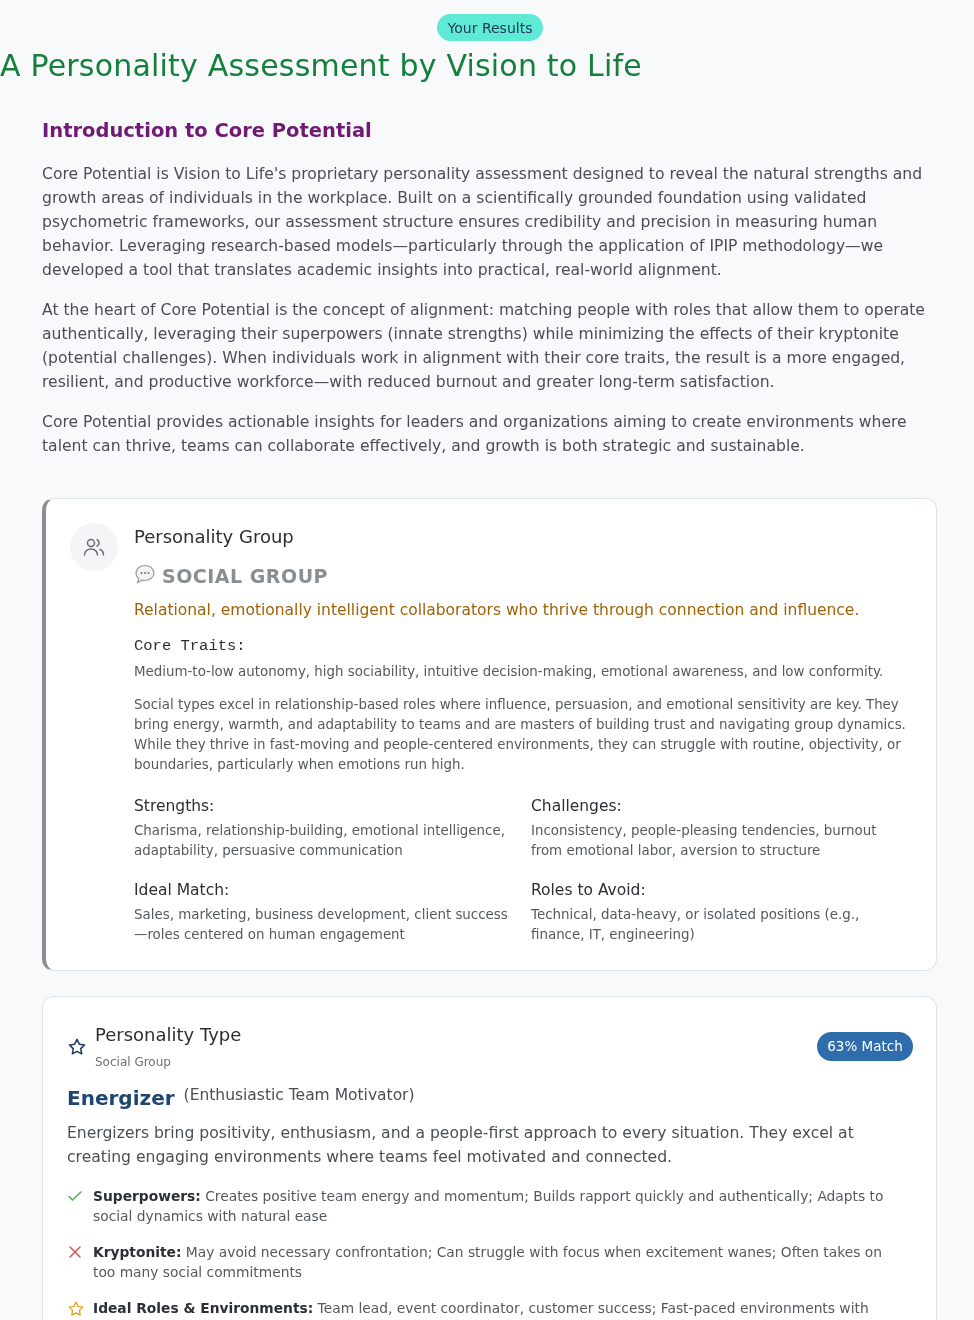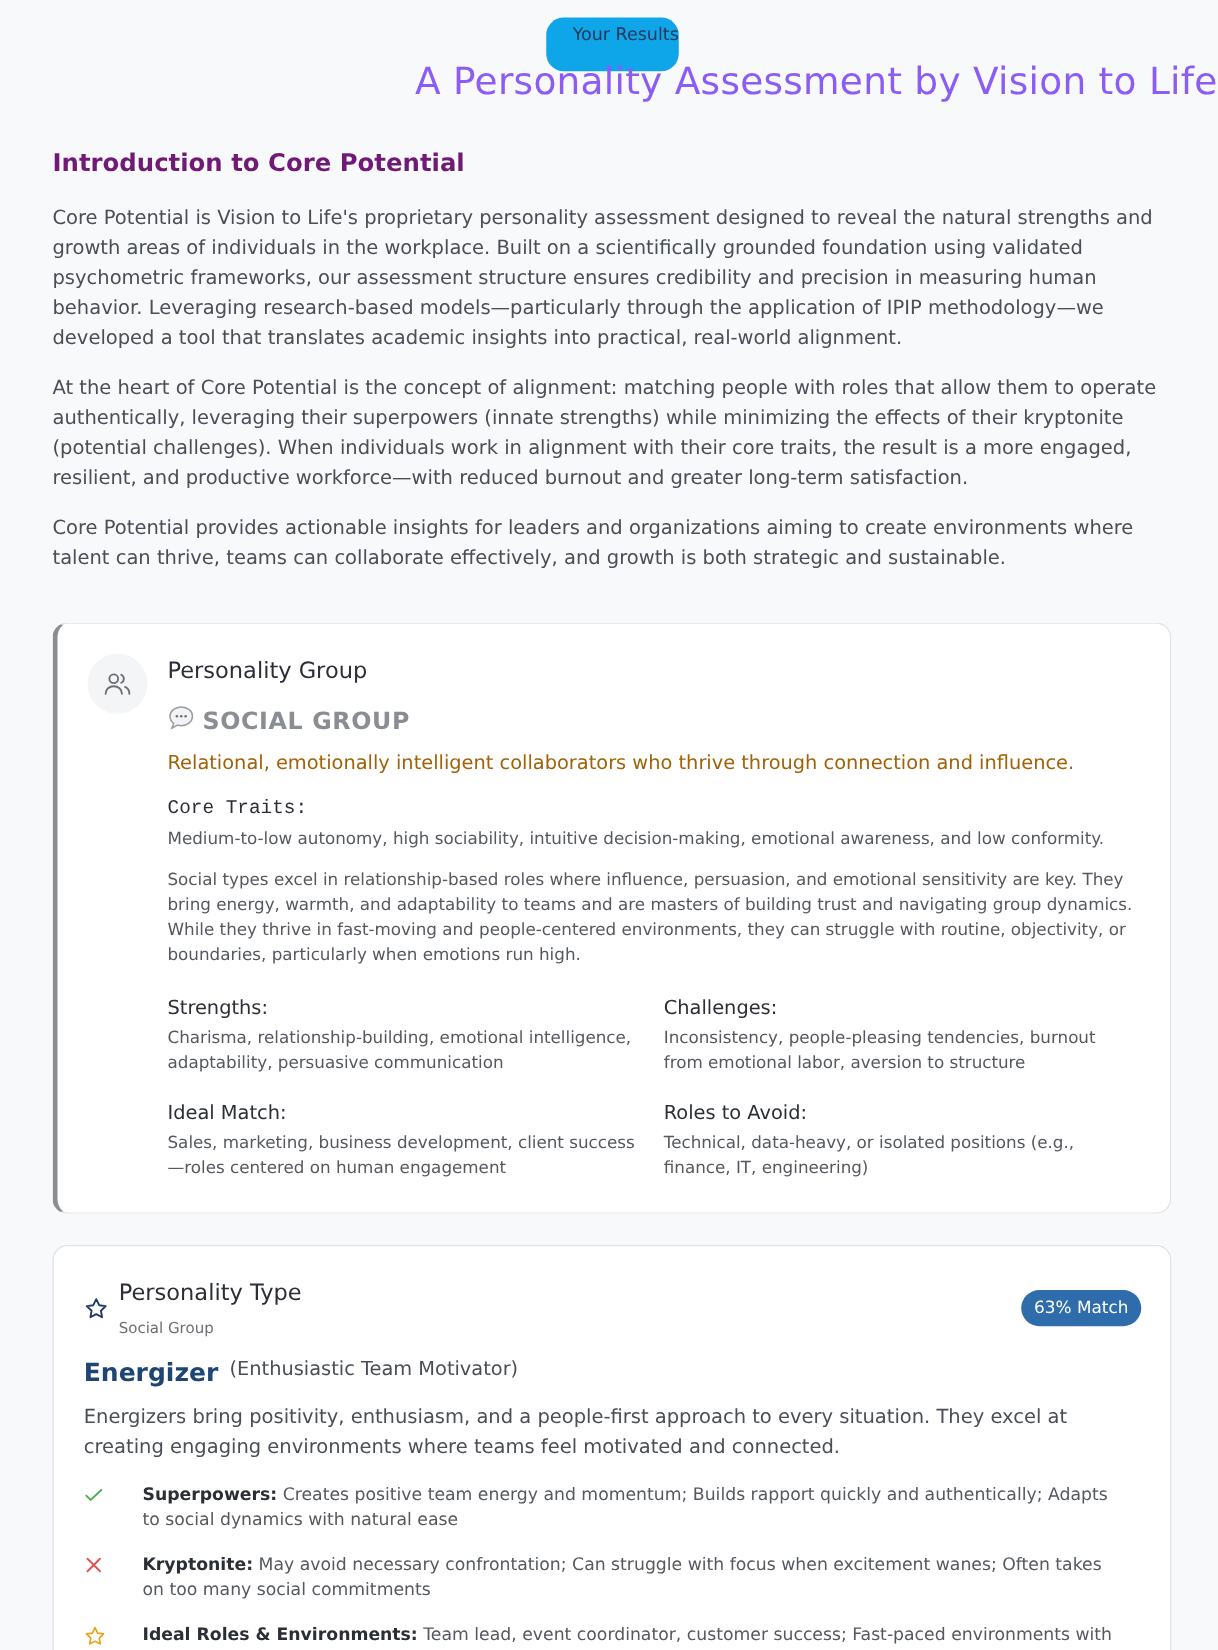--- a/index.html
+++ b/index.html
@@ -4,27 +4,27 @@
 <style>
   html, body { margin: 0; padding: 0; }
   body {
     width: 974px; height: 1320px; overflow: hidden;
     background: #f8f9fb;
     font-family: "DejaVu Sans", sans-serif;
     color: #3d4148;
   }
   .page { position: relative; width: 974px; }
   .badge-top {
-    position: absolute; left: 437px; top: 14px; width: 106px; height: 43px;
-    background: #0ea5e9; border-radius: 14px;
-    font-size: 14px; color: #22395b; text-align: right; line-height: 28px;
+    position: absolute; left: 437px; top: 14px; width: 106px; height: 27px;
+    background: #5eead4; border-radius: 14px;
+    font-size: 14px; color: #22395b; text-align: center; line-height: 28px;
   }
   .main-title {
-    position: absolute; left: 0; right: 0; top: 48px; text-align: right;
-    font-size: 30px; color: #8b5cf6; letter-spacing: 0.2px;
+    position: absolute; left: 0; right: 0; top: 48px; text-align: left;
+    font-size: 30px; color: #15803d; letter-spacing: 0.2px;
   }
   .intro-heading {
     position: absolute; left: 42px; top: 119px;
     font-size: 19.5px; font-weight: bold; color: #701a75;
   }
   .intro {
     position: absolute; left: 42px; top: 162px; width: 900px;
     font-size: 15.6px; line-height: 24px; color: #4a4e55;
   }
   .intro p { margin: 0 0 16px 0; }
@@ -77,21 +77,21 @@
   }
   .type-name-row { position: absolute; left: 24px; top: 89px; display: flex; align-items: flex-start; gap: 9px; }
   .type-name { font-size: 20px; font-weight: bold; color: #1f4672; }
   .type-alias { font-size: 15.5px; color: #4a4e55; }
   .type-desc {
     position: absolute; left: 24px; top: 124px; width: 840px;
     font-size: 15.6px; line-height: 24px; color: #4a4e55;
   }
   .attr-item { position: absolute; left: 24px; width: 830px; display: flex; }
   .attr-icon { width: 26px; flex: 0 0 26px; padding-top: 2px; }
-  .attr-text { font-size: 13.8px; line-height: 20px; color: #55595f; margin-left: 21px; }
+  .attr-text { font-size: 13.8px; line-height: 20px; color: #55595f; }
   .attr-text b { color: #2b2f35; font-weight: bold; }
 </style>
 </head>
 <body>
 
 <div class="page">
   <div class="badge-top">Your Results</div>
   <div class="main-title">A Personality Assessment by Vision to Life</div>
 
   <div class="intro-heading">Introduction to Core Potential</div>

